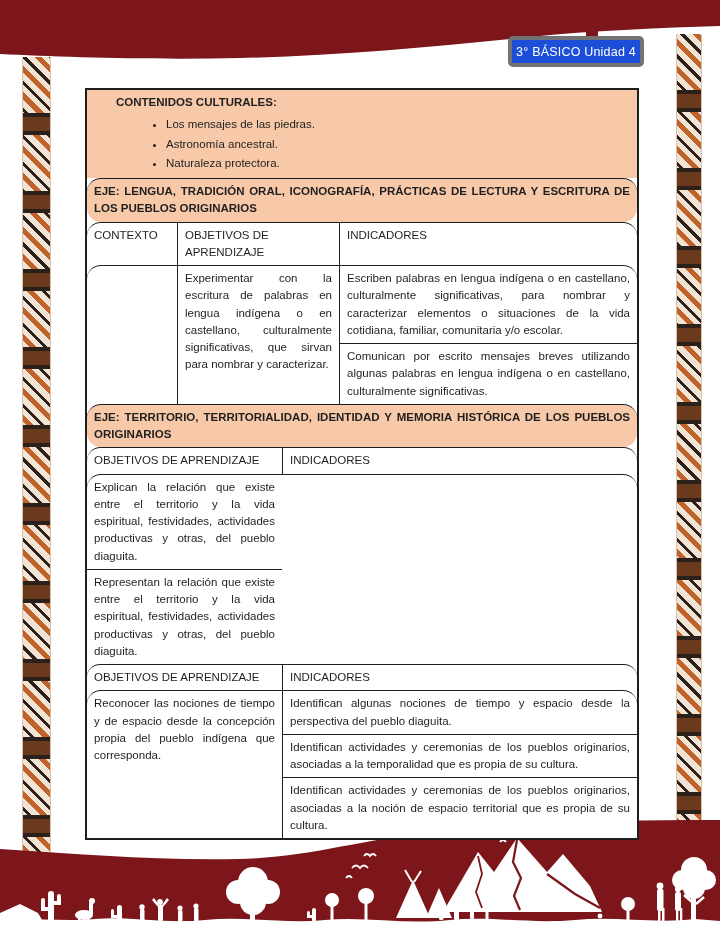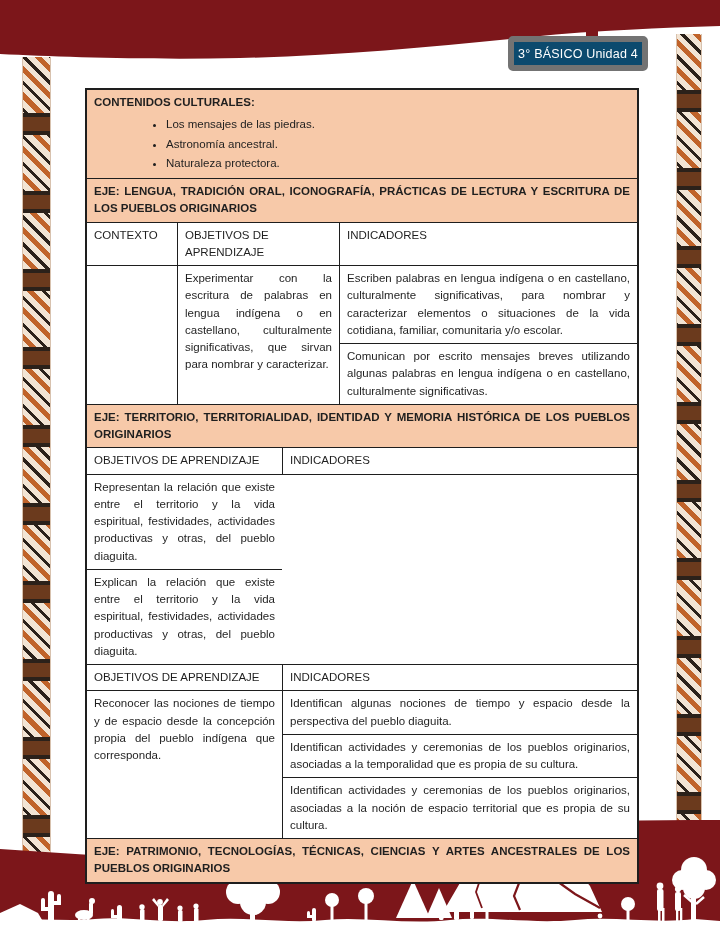--- a/index.html
+++ b/index.html
@@ -11,39 +11,39 @@
     background-image:
       repeating-linear-gradient(180deg, rgba(0,0,0,0) 0 56px, #2b211a 56px 60px, #6b3a1d 60px 74px, #2b211a 74px 78px),
       repeating-linear-gradient(45deg, #c0632a 0 5px, #f2e4d4 5px 10px, #2b211a 10px 13px, #f2e4d4 13px 19px);
     border-left:1px solid #d8c2ae;border-right:1px solid #d8c2ae;}
   #strip-left{left:22px;top:57px;bottom:0;width:27px;}
   #strip-right{right:18px;top:34px;bottom:0;width:24px;}
 
   
   #header-band{position:absolute;left:0;top:0;z-index:2;display:block;}
   #unit-badge{position:absolute;left:508px;top:36px;width:128px;height:23px;z-index:4;
-    background:#0c4a6e;border:6px solid #737373;border-radius:5px;
+    background:#1d4ed8;border:4px solid #737373;border-radius:5px;
     color:#ffffff;font-size:12.5px;display:flex;align-items:center;justify-content:center;
     letter-spacing:.2px;}
 
   
   #tbl{position:absolute;left:85px;top:88px;width:550px;z-index:3;
     border:2px solid #1e1e1e;background:#ffffff;font-size:11.5px;line-height:1.5;}
-  #tbl > * + *{border-top:1.5px solid #1e1e1e;}
+  #tbl > * + *{border-top:1.5px solid #1e1e1e;border-radius:14px;}
   .cell{padding:4px 7px;box-sizing:border-box;}
   .peach{background:#f7c9a9;}
   .eje{font-weight:bold;text-align:justify;}
   .grid3{display:grid;grid-template-columns:90px 162px 1fr;}
   .grid2{display:grid;grid-template-columns:195px 1fr;}
   .grid3 > * + *, .grid2 > * + *{border-left:1.5px solid #1e1e1e;}
   .stack{display:flex;flex-direction:column;padding:0;justify-content:center;}
   .stack > *{flex:1;}
   .stack > * + *{border-top:1.5px solid #1e1e1e;}
   .just{text-align:justify;}
-  #contenidos-title{font-weight:bold;}
+  #contenidos-title{font-weight:bold;margin-left:22px;}
   #contenidos ul{margin:5px 0 2px 0;padding-left:56px;}
   #contenidos li{margin:2px 16px;}
 
   
   #footer-art{position:absolute;left:0;bottom:0;z-index:2;display:block;}
 </style>
 </head>
 <body>
 
 <div id="page">
@@ -84,39 +84,38 @@
       </div>
     </div>
 
     <div class="cell peach eje">EJE: TERRITORIO, TERRITORIALIDAD, IDENTIDAD Y MEMORIA HISTÓRICA DE LOS PUEBLOS ORIGINARIOS</div>
     <div class="grid2">
       <div class="cell">OBJETIVOS DE APRENDIZAJE</div>
       <div class="cell">INDICADORES</div>
     </div>
     <div class="grid2">
       <div class="stack">
+        <div class="cell just">Explican la relación que existe entre el territorio y la vida espiritual, festividades, actividades productivas y otras, del pueblo diaguita.</div>
         <div class="cell just">Representan la relación que existe entre el territorio y la vida espiritual, festividades, actividades productivas y otras, del pueblo diaguita.</div>
-        <div class="cell just">Explican la relación que existe entre el territorio y la vida espiritual, festividades, actividades productivas y otras, del pueblo diaguita.</div>
       </div>
     </div>
 
     <div class="grid2">
       <div class="cell">OBJETIVOS DE APRENDIZAJE</div>
       <div class="cell">INDICADORES</div>
     </div>
     <div class="grid2">
       <div class="cell just">Reconocer las nociones de tiempo y de espacio desde la concepción propia del pueblo indígena que corresponda.</div>
       <div class="stack">
         <div class="cell just">Identifican algunas nociones de tiempo y espacio desde la perspectiva del pueblo diaguita.</div>
         <div class="cell just">Identifican actividades y ceremonias de los pueblos originarios, asociadas a la temporalidad que es propia de su cultura.</div>
         <div class="cell just">Identifican actividades y ceremonias de los pueblos originarios, asociadas a la noción de espacio territorial que es propia de su cultura.</div>
       </div>
     </div>
 
-    <div class="cell peach eje">EJE: PATRIMONIO, TECNOLOGÍAS, TÉCNICAS, CIENCIAS Y ARTES ANCESTRALES DE LOS PUEBLOS ORIGINARIOS</div>
   </div>
 
   <svg id="footer-art" width="720" height="120" viewBox="0 0 720 120">
     <path d="M0,37 C80,42 160,49 240,47 C310,45 360,28 430,20 C520,10 620,8 720,8 L720,120 L0,120 Z" fill="#7c161a"></path>
     <g fill="#ffffff">
 
       <path d="M0,112 C30,104 60,110 95,107 C130,104 165,112 205,108 C245,104 285,112 325,108 C365,104 405,113 450,108 C490,104 530,112 575,108 C615,104 655,112 695,107 L720,109 L720,120 L0,120 Z"></path>
 
       <path d="M0,101 L20,92 L38,101 L45,113 L0,115 Z"></path>
 

